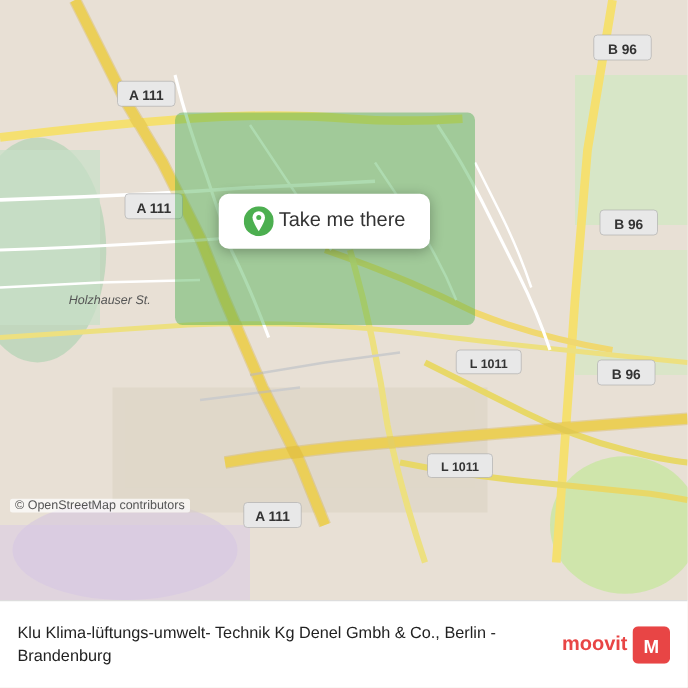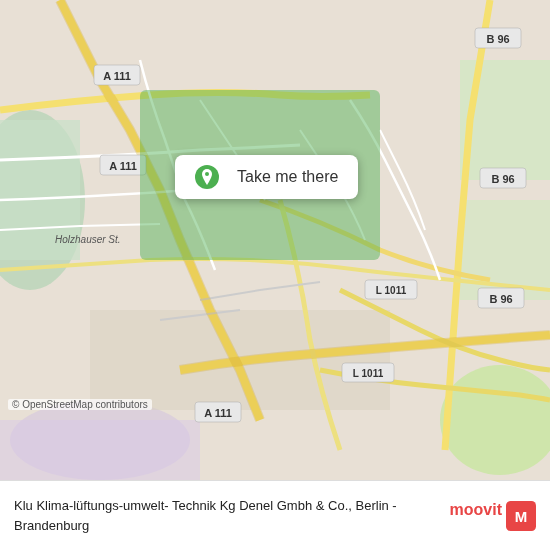--- a/index.html
+++ b/index.html
@@ -31,21 +31,21 @@
     #callout-bubble {
       position: absolute;
       top: 155px;
       left: 175px;
       background: white;
       border-radius: 8px;
       padding: 10px 20px;
       box-shadow: 0 2px 10px rgba(0,0,0,0.3);
       display: flex;
       align-items: center;
-      gap: 18px;
+      gap: 4px;
       z-index: 10;
       cursor: pointer;
     }
 
     #map-pin-icon {
       width: 24px;
       height: 24px;
       flex-shrink: 0;
     }
 
@@ -102,21 +102,21 @@
 
     #business-name {
       font-size: 13px;
       font-weight: 500;
       color: #222;
       line-height: 1.4;
     }
 
     #moovit-logo {
       display: flex;
-      align-items: flex-start;
+      align-items: center;
       gap: 4px;
       flex-shrink: 0;
     }
 
     #moovit-text {
       font-size: 16px;
       font-weight: bold;
       color: #e84545;
     }
 

